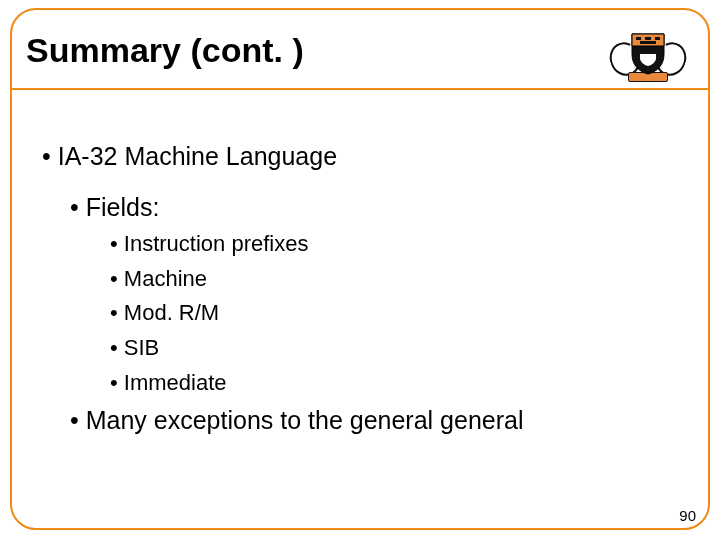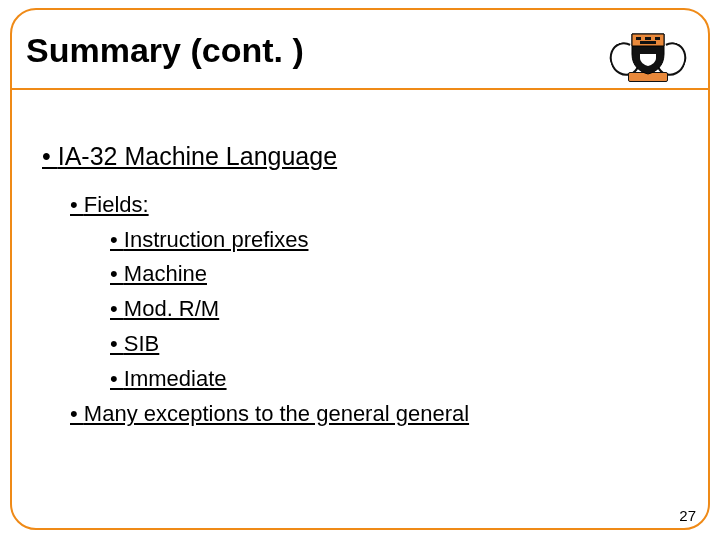--- a/index.html
+++ b/index.html
@@ -86,29 +86,28 @@
     border: 1px solid #111;
     border-radius: 2px;
   }
   .shield-svg {
     position: relative;
     z-index: 2;
   }
   .body {
     position: relative;
     padding: 58px 34px 18px 30px;
-    text-decoration: underline;
   }
   .b1 {
     font-size: 25px;
     line-height: 1.35;
     margin: 0 0 16px 0;
   }
   .b2 {
-    font-size: 22px;
+    font-size: 25px;
     line-height: 1.4;
     margin: 0 0 2px 0;
     padding-left: 28px;
   }
   .b3 {
     font-size: 22px;
     line-height: 1.4;
     margin: 4px;
     padding-left: 64px;
   }
@@ -151,14 +150,14 @@
 
     <p class="b2 bullet-dot">Fields:</p>
     <p class="b3 bullet-dot">Instruction prefixes</p>
     <p class="b3 bullet-dot">Machine</p>
     <p class="b3 bullet-dot">Mod. R/M</p>
     <p class="b3 bullet-dot">SIB</p>
     <p class="b3 bullet-dot">Immediate</p>
     <p class="b2 bullet-dot">Many exceptions to the general general</p>
   </div>
 
-  <div class="page-num">27</div>
+  <div class="page-num">90</div>
 </div>
 
 </body></html>

